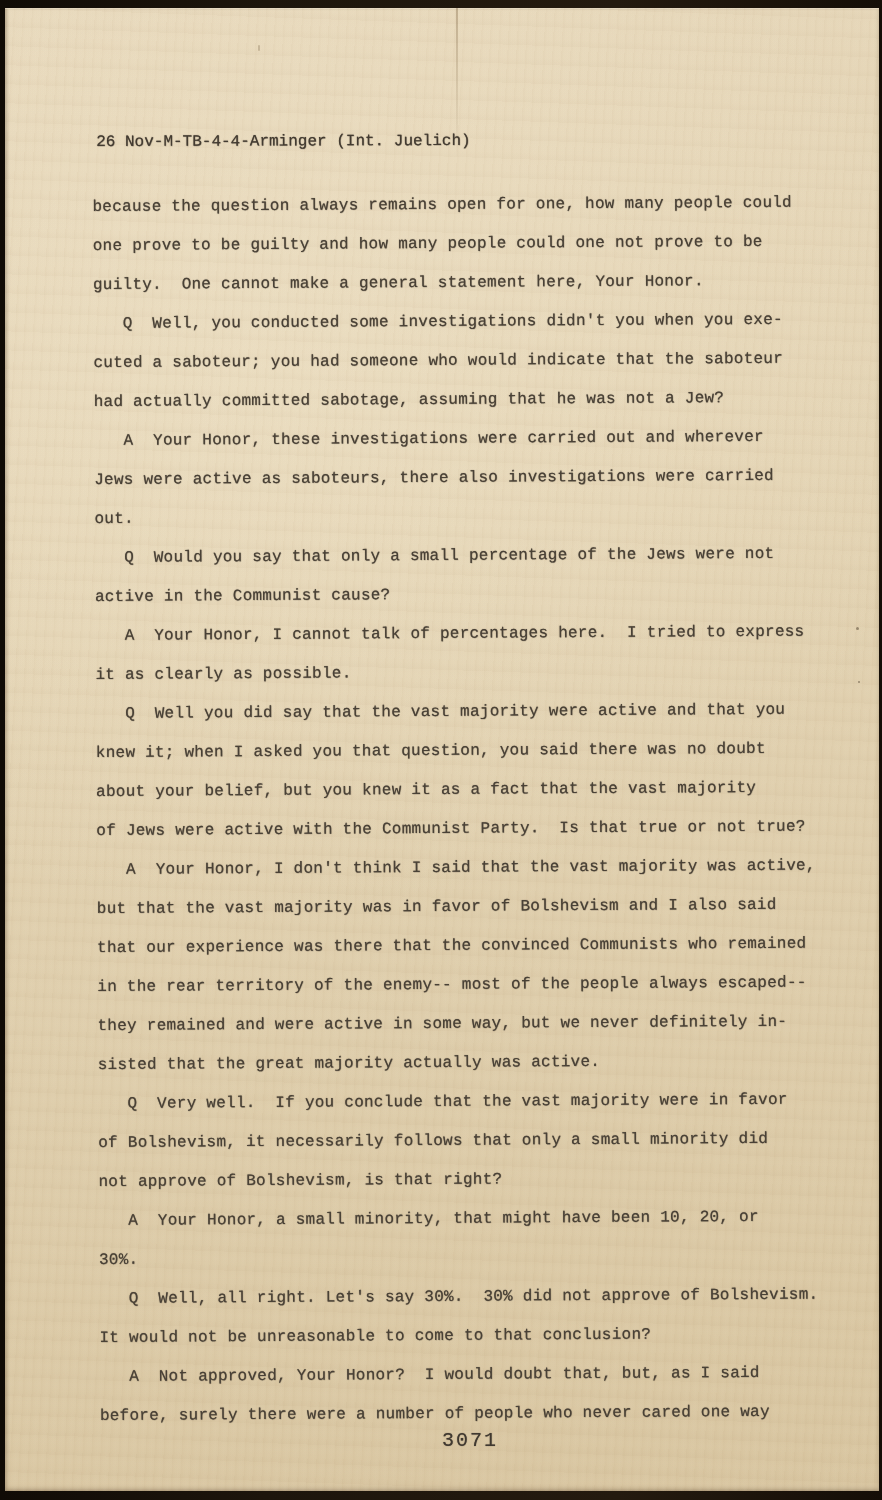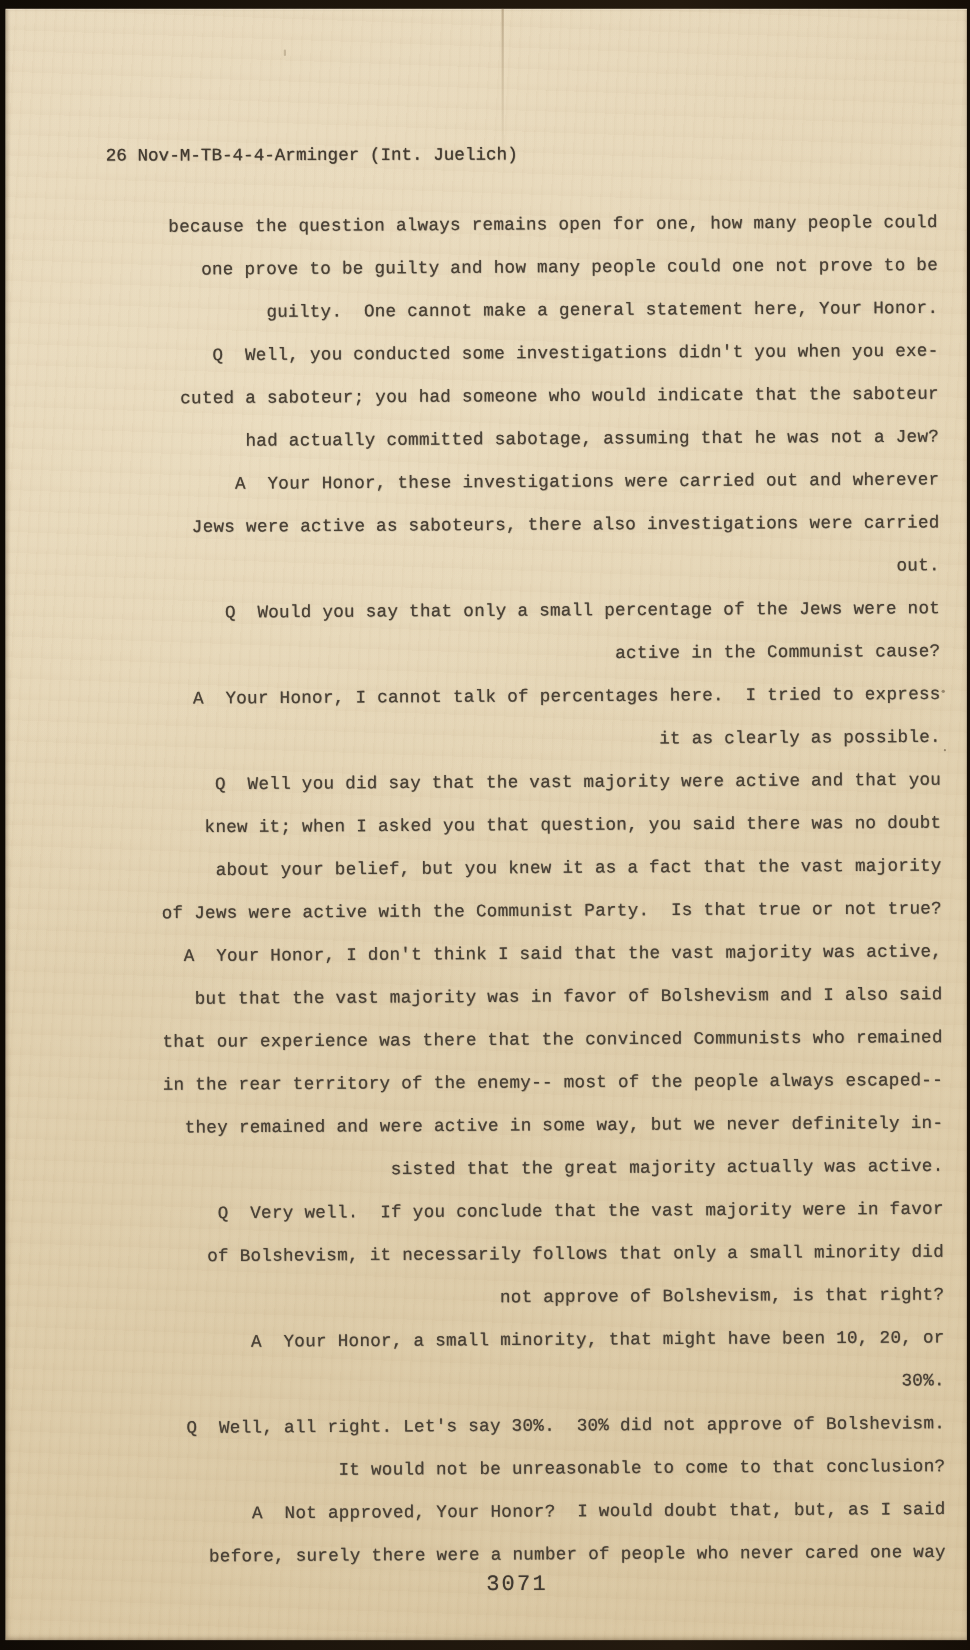--- a/index.html
+++ b/index.html
@@ -20,21 +20,20 @@
   .paper {
     position: absolute;
     left: 5px;
     top: 8px;
     width: 874px;
     height: 1483px;
     background:
       radial-gradient(ellipse 1200px 900px at 30% 25%, rgba(246,236,212,0.35), rgba(0,0,0,0) 60%),
       linear-gradient(168deg, #e7d8bb 0%, #e3d3b3 38%, #decdab 66%, #d8c5a0 100%);
     box-shadow: inset 0 1px 0 rgba(250,240,220,0.45), inset 0 -2px 4px rgba(60,40,20,0.25), inset 2px 0 3px rgba(60,40,20,0.18);
-    text-align: right;
   }
   .grain {
     position: absolute;
     inset: 0;
     background:
       repeating-linear-gradient(93deg, rgba(170,140,100,0.05) 0px, rgba(0,0,0,0) 3px, rgba(235,225,200,0.05) 6px, rgba(0,0,0,0) 9px),
       repeating-linear-gradient(2deg, rgba(150,120,85,0.04) 0px, rgba(0,0,0,0) 7px, rgba(240,230,205,0.04) 13px, rgba(0,0,0,0) 19px);
     pointer-events: none;
   }
   .crease {

